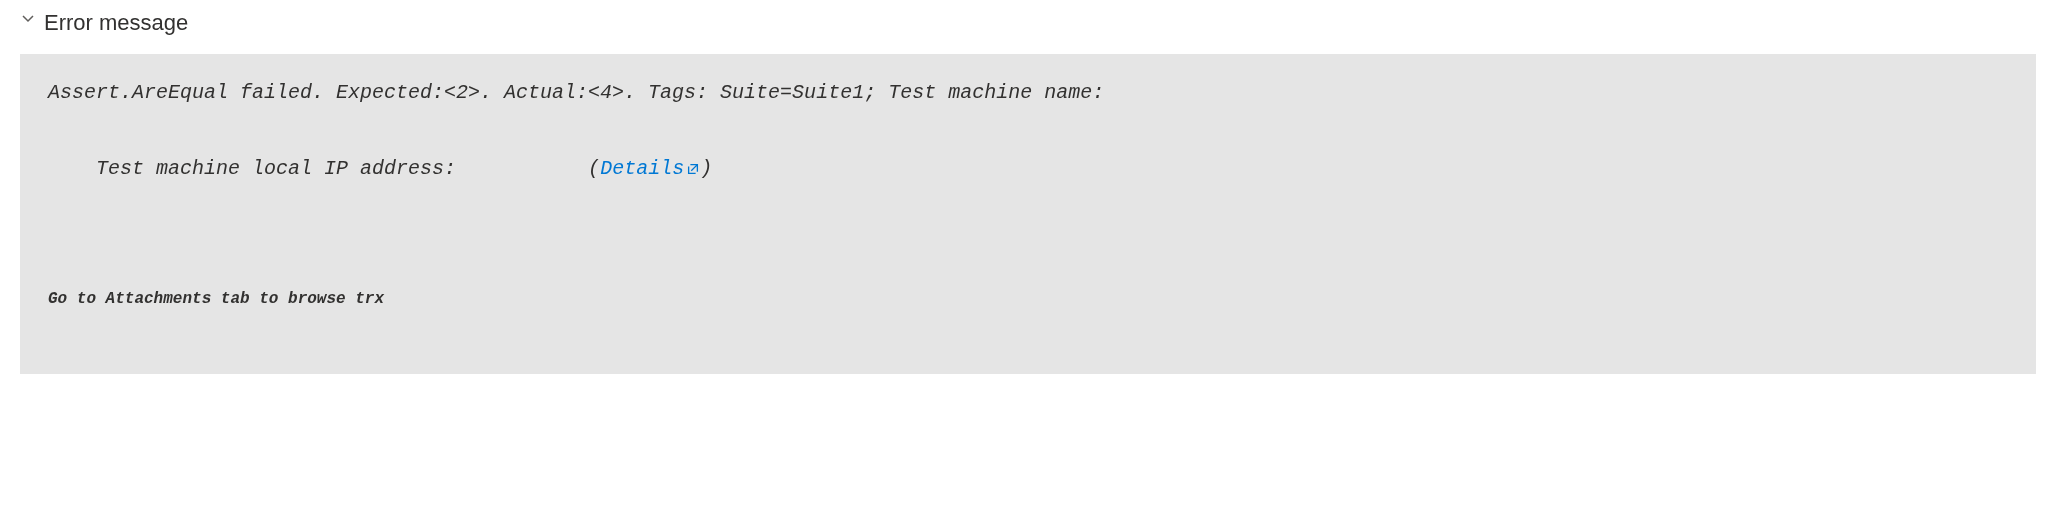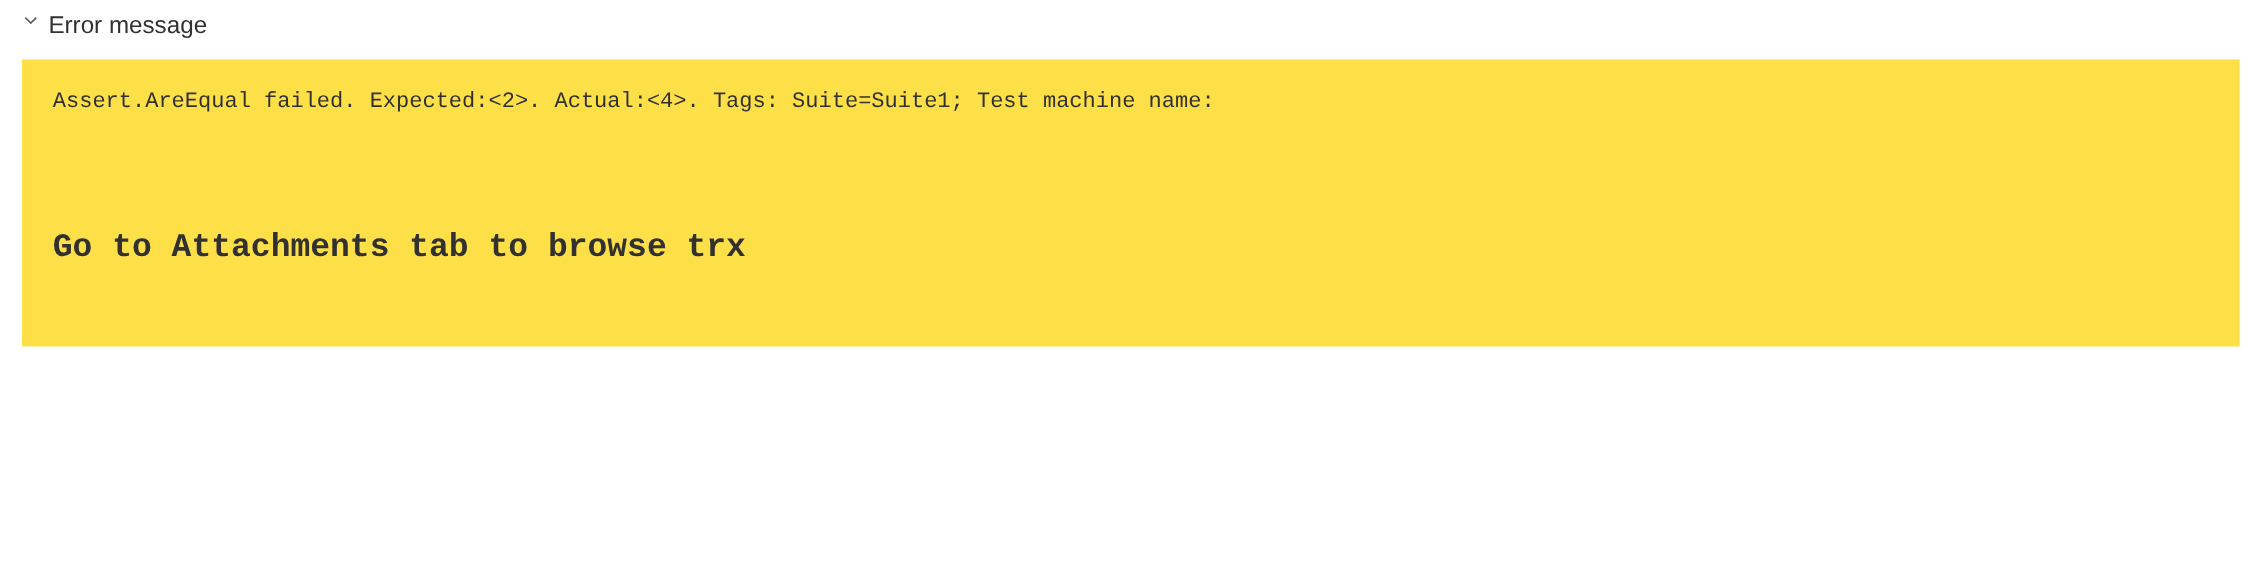--- a/index.html
+++ b/index.html
@@ -32,57 +32,64 @@
       stroke: #605e5c;
       stroke-width: 1.5;
       fill: none;
     }
     .section-title {
       font-size: 22px;
       font-weight: 400;
       color: #323130;
     }
     .error-panel {
-      background: #fde047;
+      background: #e5e5e5;
       padding: 20px 28px 60px 28px;
       font-family: "Consolas", "Courier New", monospace;
       font-size: 20px;
       line-height: 1.9;
       color: #323130;
+      font-style: italic;
     }
     .error-line {
       white-space: pre-wrap;
     }
     .details-link {
       color: #0078d4;
       cursor: pointer;
     }
     .details-link svg {
       width: 14px;
       height: 14px;
       vertical-align: middle;
       margin-left: 2px;
     }
     .paren {
       color: #323130;
     }
     .attachments-hint {
       font-weight: 700;
-      margin-top: 86px;
-      font-size: 30px;
+      margin-top: 58px;
+      font-size: 16px;
     }
   </style>
 </head>
 <body>
 
 <div class="section-header">
   <span class="chevron">
     <svg viewBox="0 0 16 16">
         <polyline points="3,6 8,11 13,6"></polyline>
       </svg>
   </span>
   <span class="section-title">Error message</span>
 </div>
 
 <div class="error-panel">
   <div class="error-line">Assert.AreEqual failed. Expected:&lt;2&gt;. Actual:&lt;4&gt;. Tags: Suite=Suite1; Test machine name:</div>
+  <div class="error-line">
+    <span>Test machine local IP address:           </span><span class="paren">(</span><span class="details-link"><span>Details</span><svg viewBox="0 0 16 16">
+          <path d="M5 3h8v8M13 3L6 10" stroke="#0078d4" stroke-width="1.5" fill="none"></path>
+          <path d="M11 13H3V5" stroke="#0078d4" stroke-width="1.5" fill="none"></path>
+        </svg></span><span class="paren">)</span>
+  </div>
   <div class="attachments-hint">Go to Attachments tab to browse trx</div>
 </div>
 
 </body></html>

